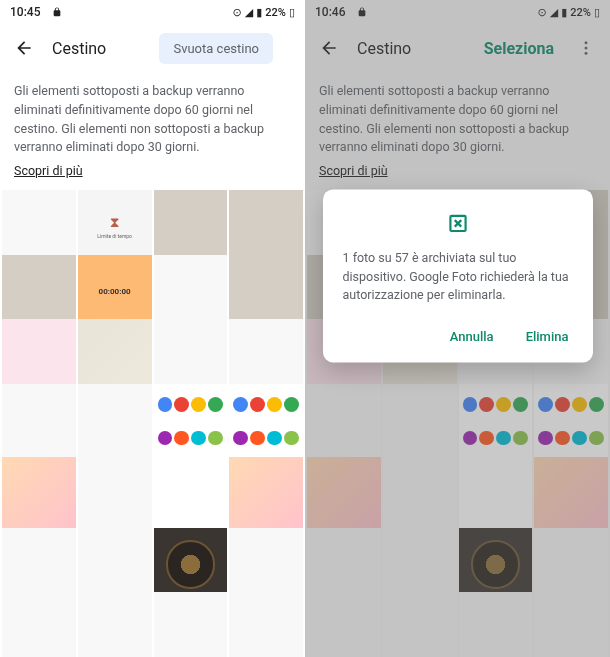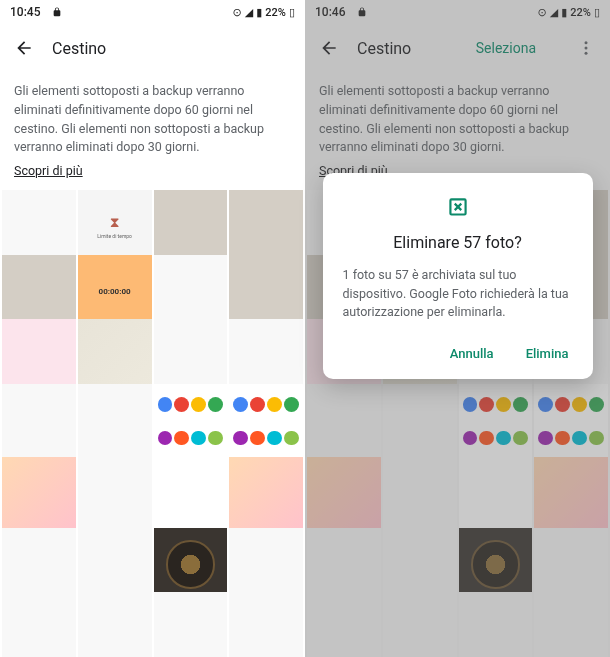--- a/index.html
+++ b/index.html
@@ -7,21 +7,21 @@
 .screen{width:305px;height:657px;position:relative;display:flex;flex-direction:column}
 .screen.right{background:#f5f5f5}
 .status-bar{height:24px;display:flex;align-items:center;justify-content:space-between;padding:0 10px;font-size:12px;color:#222;font-weight:500}
 .status-left{display:flex;align-items:center;gap:12px}
 .status-right{display:flex;align-items:center;gap:3px;font-size:11px}
 .lock-icon{width:10px;height:10px}
 .app-bar{height:48px;display:flex;align-items:center;padding:0 12px;gap:16px}
 .back-btn{width:24px;height:24px;display:flex;align-items:center;justify-content:center;cursor:pointer}
 .title{font-size:16px;font-weight:400;color:#202124;flex:1}
 .empty-btn{background:#e8f0fe;color:#5f6368;padding:8px 14px;border-radius:6px;font-size:13px;cursor:pointer;margin-right:20px}
-.select-btn{color:#0d8a6a;font-size:14px;font-weight:400;cursor:pointer;margin-right:22px}
+.select-btn{color:#0d8a6a;font-size:16px;font-weight:700;cursor:pointer;margin-right:4px}
 .more-btn{width:24px;height:24px;display:flex;align-items:center;justify-content:center;cursor:pointer;color:#5f6368}
 .info-text{padding:10px 14px 6px;font-size:12.5px;line-height:1.5;color:#5f6368}
 .learn-more{padding:0 14px 10px;font-size:12.5px;color:#202124;text-decoration:underline;cursor:pointer}
 .grid{flex:1;display:grid;grid-template-columns:repeat(4,1fr);gap:2px;padding:2px;overflow:hidden}
 .thumb{background:#e0e0e0;aspect-ratio:1;position:relative;overflow:hidden;font-size:6px;display:flex;align-items:center;justify-content:center;color:#666}
 .t-white{background:#f8f8f8}
 .t-doc{background:#d4cec5}
 .t-hourglass{background:#f5f5f5;flex-direction:column;gap:2px}
 .t-hourglass::before{content:"⧗";font-size:14px;color:#b8604f}
 .t-timer{background:#fdba74;flex-direction:column;font-size:8px;font-weight:bold;color:#333}
@@ -62,20 +62,21 @@
       <span>▯</span>
     </div>
   </div>
   <div class="app-bar">
     <div class="back-btn">
       <svg width="20" height="20" viewBox="0 0 24 24" fill="#202124">
           <path d="M20 11H7.83l5.59-5.59L12 4l-8 8 8 8 1.41-1.41L7.83 13H20v-2z"></path>
         </svg>
     </div>
     <div class="title">Cestino</div>
+    <div class="empty-btn">Svuota cestino</div>
   </div>
   <div class="info-text">Gli elementi sottoposti a backup verranno eliminati definitivamente dopo 60 giorni nel cestino. Gli elementi non sottoposti a backup verranno eliminati dopo 30 giorni.</div>
   <div class="learn-more">Scopri di più</div>
   <div class="grid">
     <div class="thumb t-white"></div>
     <div class="thumb t-hourglass">
         <span style="font-size:5px">Limite di tempo</span>
       </div>
     <div class="thumb t-doc"></div>
     <div class="thumb t-doc"></div>
@@ -231,20 +232,19 @@
     <div class="thumb t-white"></div>
   </div>
   <div class="dim"></div>
   <div class="dialog">
     <div class="dialog-icon">
       <svg width="26" height="26" viewBox="0 0 24 24" fill="none" stroke="#0d8a6a" stroke-width="2">
           <rect x="5" y="5" width="14" height="14" rx="1"></rect>
           <path d="M9 9l6 6M15 9l-6 6"></path>
         </svg>
     </div>
-    <div class="dialog-title">Eliminare 57 foto?</div>
     <div class="dialog-body">1 foto su 57 è archiviata sul tuo dispositivo. Google Foto richiederà la tua autorizzazione per eliminarla.</div>
     <div class="dialog-actions">
       <div class="dialog-btn">Annulla</div>
       <div class="dialog-btn">Elimina</div>
     </div>
   </div>
 </div>
 
 </body></html>

